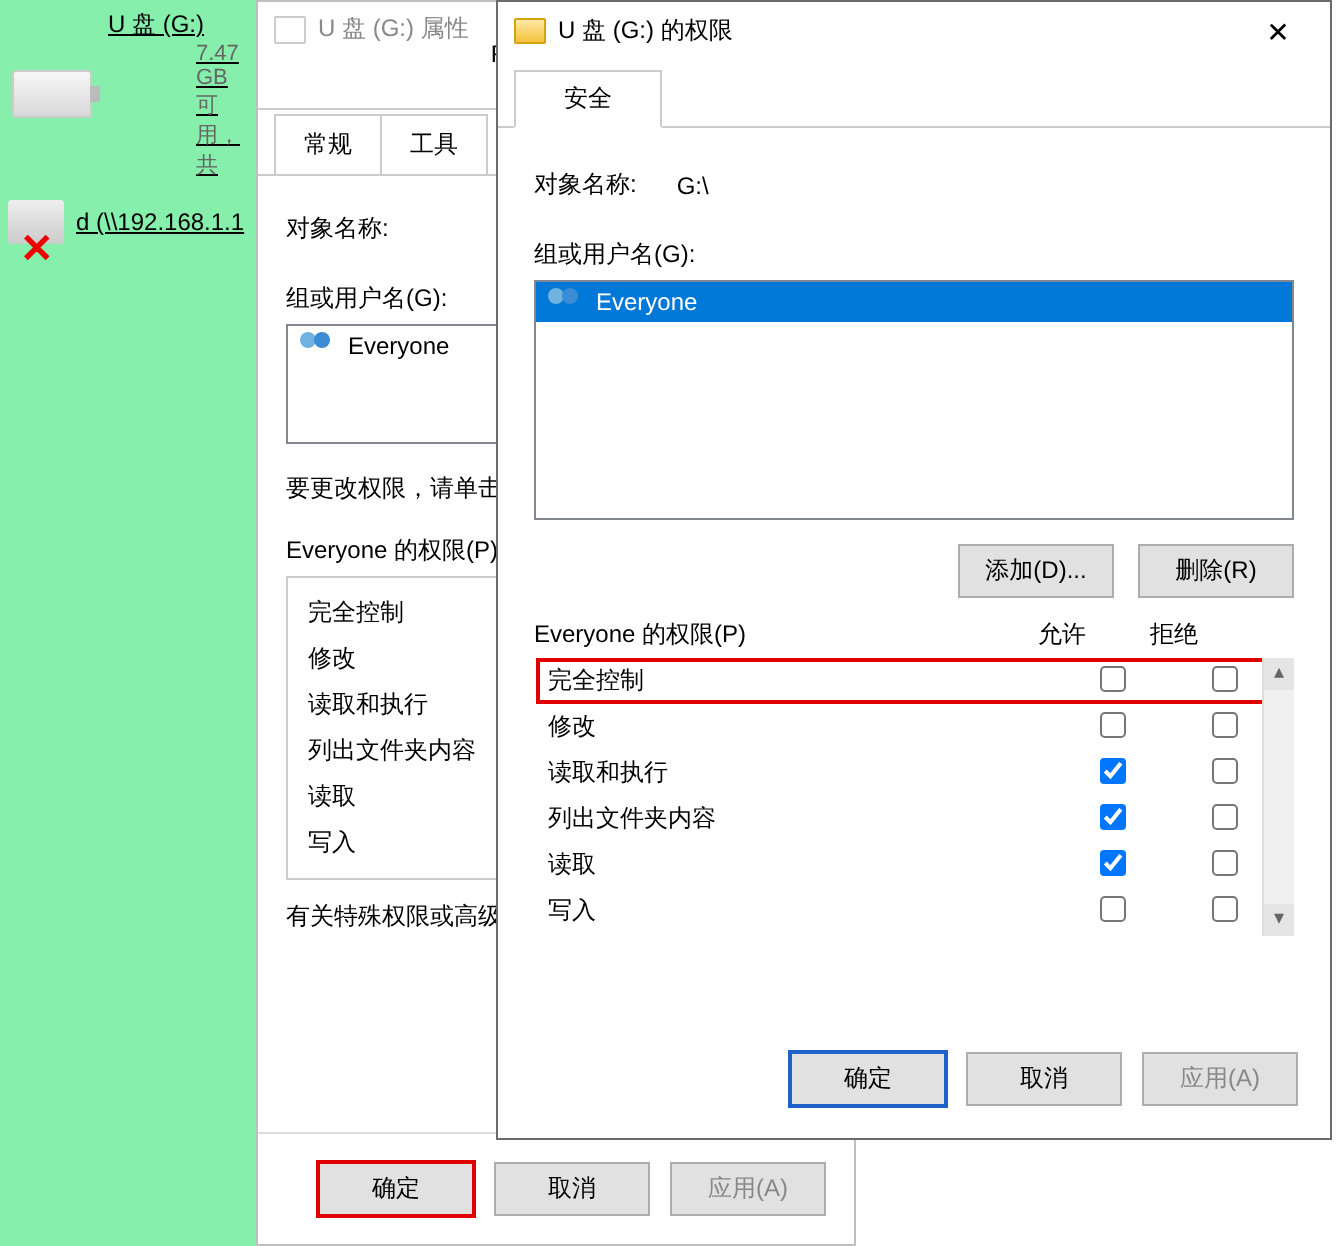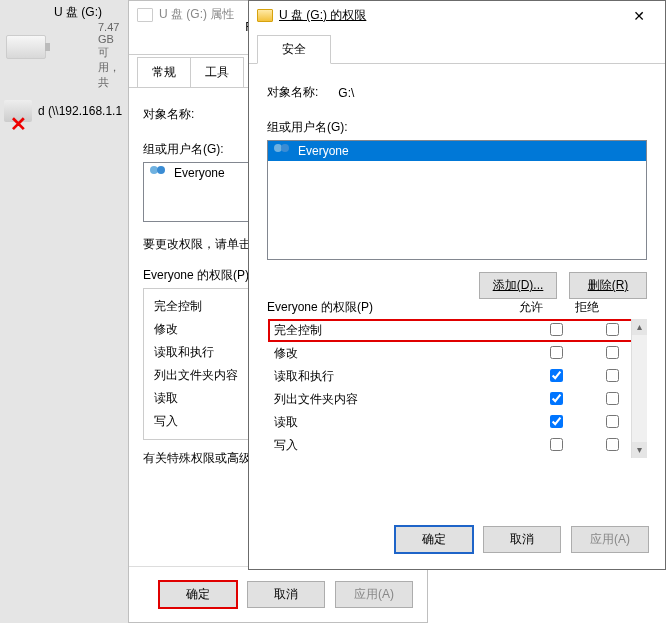--- a/index.html
+++ b/index.html
@@ -1,19 +1,19 @@
 <!DOCTYPE html>
 <html><head>
 <meta charset="utf-8">
 <style>
   * { box-sizing: border-box; margin: 0; padding: 0; font-family: "Microsoft YaHei", "Segoe UI", sans-serif; font-size: 12px; }
   body { width: 668px; height: 623px; background: #fff; position: relative; overflow: hidden; }
 
   
-  .bg-explorer { position: absolute; left: 0; top: 0; width: 130px; height: 623px; background: #e5e5e5; }
+  .bg-explorer { position: absolute; left: 0; top: 0; width: 130px; height: 623px; background: #86efac; text-decoration: underline; }
   .bg-drive-row { display: flex; align-items: center; gap: 8px; padding: 4px 6px; }
   .usb-img { width: 40px; height: 24px; background: linear-gradient(#f7f7f7,#d8d8d8); border: 1px solid #ccc; border-radius: 2px; position: relative; }
   .usb-img::after { content:""; position:absolute; right:-5px; top:7px; width:5px; height:8px; background:#bbb; }
   .bg-drive-text { flex:1; }
   .bg-drive-sub { color:#666; font-size:11px;margin-left:44px; }
   .bg-link { color:#0066cc; padding: 4px 0 4px 2px; }
   .bg-row2 { display:flex; align-items:center; gap:6px; padding:6px 4px; position:relative; }
   .net-img { width:28px; height:22px; background: linear-gradient(#eee,#ccc); border-radius:2px; position:relative; }
   .red-x { position:absolute; left:10px; top:18px; color:#e00; font-size:20px; font-weight:bold; }
 
@@ -42,27 +42,27 @@
   .btn-row { display:flex; gap:10px; justify-content:flex-end; padding:14px; position:absolute; bottom:0; left:0; right:0; border-top:1px solid #ddd; }
   button.win { min-width:78px; padding:4px 10px; background:#e1e1e1; border:1px solid #adadad; }
   button.win.disabled { color:#888;text-align:center; }
   .hl-red { outline:2px solid #e00000; outline-offset:-1px; }
   .hl-blue { outline:2px solid #1e64c8; outline-offset:-1px; }
 
   
   .dlg-perm { position:absolute; left:248px; top:0; width:418px; height:570px; background:#fff; border:1px solid #6b6b6b; }
   .dlg-perm .titlebar { display:flex; align-items:center; padding:6px 8px; }
   .titlebar .ico { width:16px; height:13px; background:linear-gradient(#ffe9a6,#f3c23c); border:1px solid #d6a20e; border-radius:1px; margin-right:6px; }
-  .titlebar .title { flex:1;text-decoration:underline; }
+  .titlebar .title { flex:1; }
   .titlebar .close { width:36px; text-align:center; font-size:14px; }
   .dlg-perm .tabstrip2 { display:flex; padding:4px 8px 0; border-bottom:1px solid #ccc; }
   .dlg-perm .tabstrip2 .tab { padding:5px 24px; border:1px solid #ccc; border-bottom:1px solid #fff; background:#fff; position:relative; top:1px; }
   .dlg-perm .body2 { padding:12px 18px 0; }
   .listbox2 { border:1px solid #828790; height:120px; background:#fff; margin:4px 0 12px; }
-  .btns-right { display:flex; gap:12px; justify-content:flex-end; margin-bottom:0;text-decoration:underline; }
+  .btns-right { display:flex; gap:12px; justify-content:flex-end; margin-bottom:10px; }
   .perm-table-wrap { position:relative; }
   .perm-cols { display:flex; align-items:center; margin-bottom:2px; }
   .perm-cols .pcol-label { flex:1; }
   .perm-cols .pcol { width:56px; text-align:left; }
   .perm-cols .pcol.last { margin-right:16px; }
   .perm-rows { border:1px solid transparent; }
   .perm-row { display:flex; align-items:center; padding:3px 6px; }
   .perm-row .rlabel { flex:1; }
   .perm-row .cb { width:56px; text-align:center; }
   .perm-row .cb input { width:13px; height:13px; }

